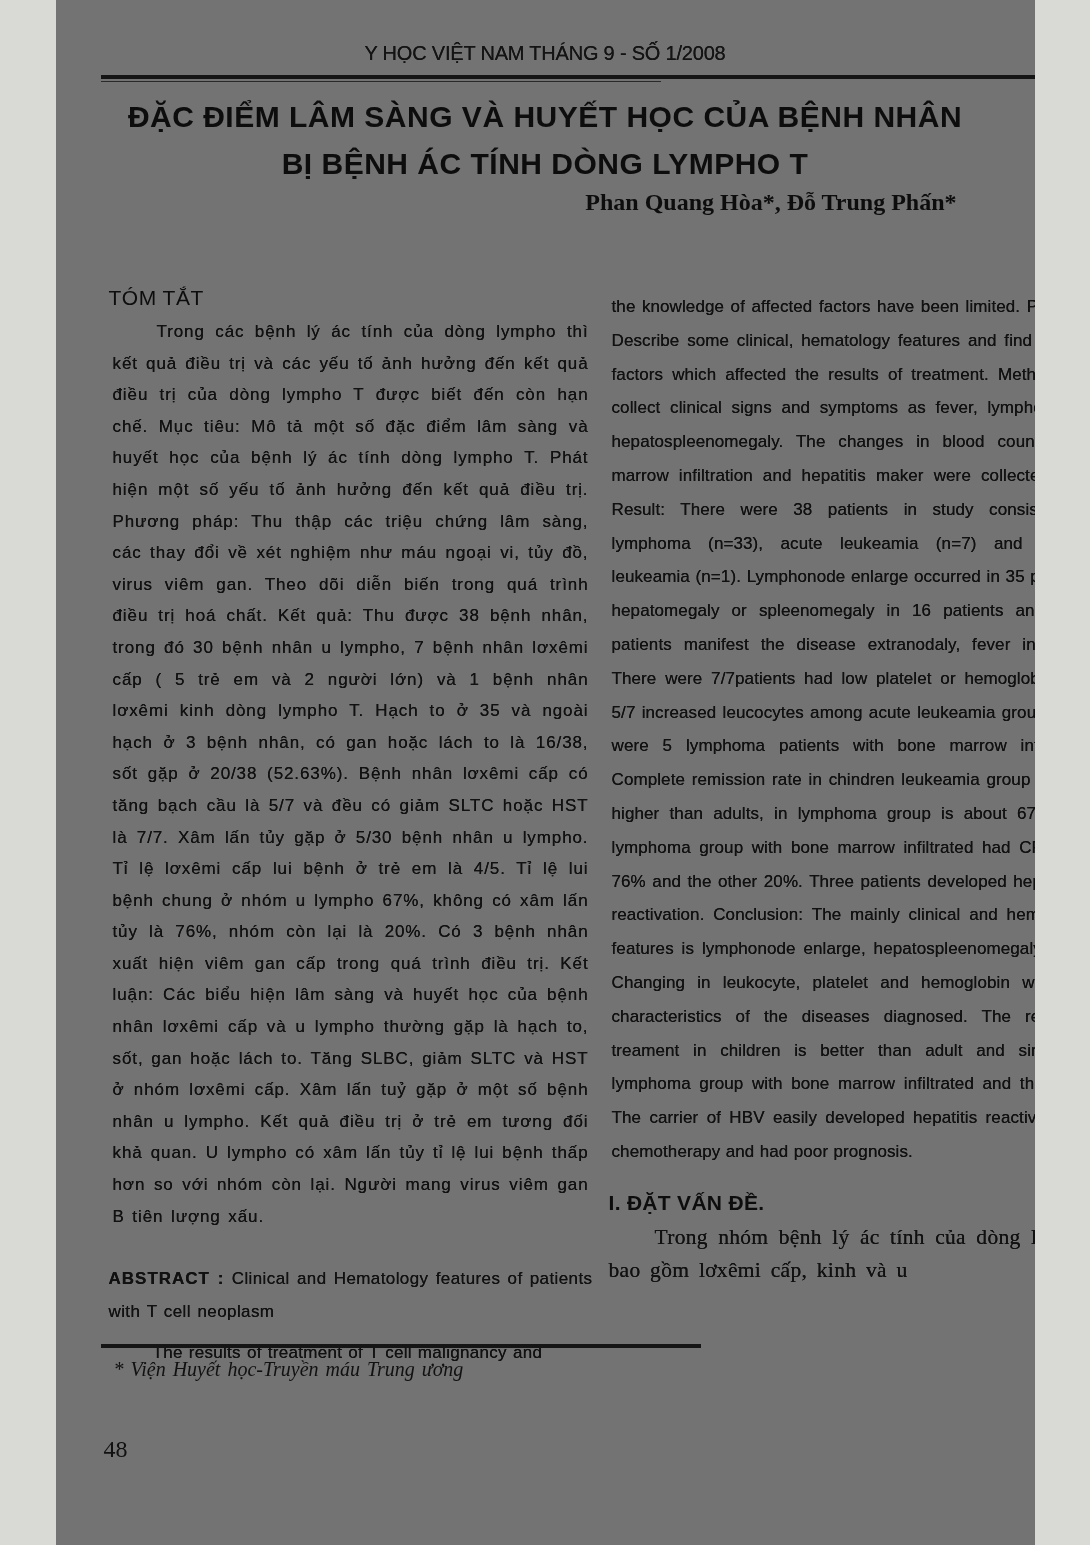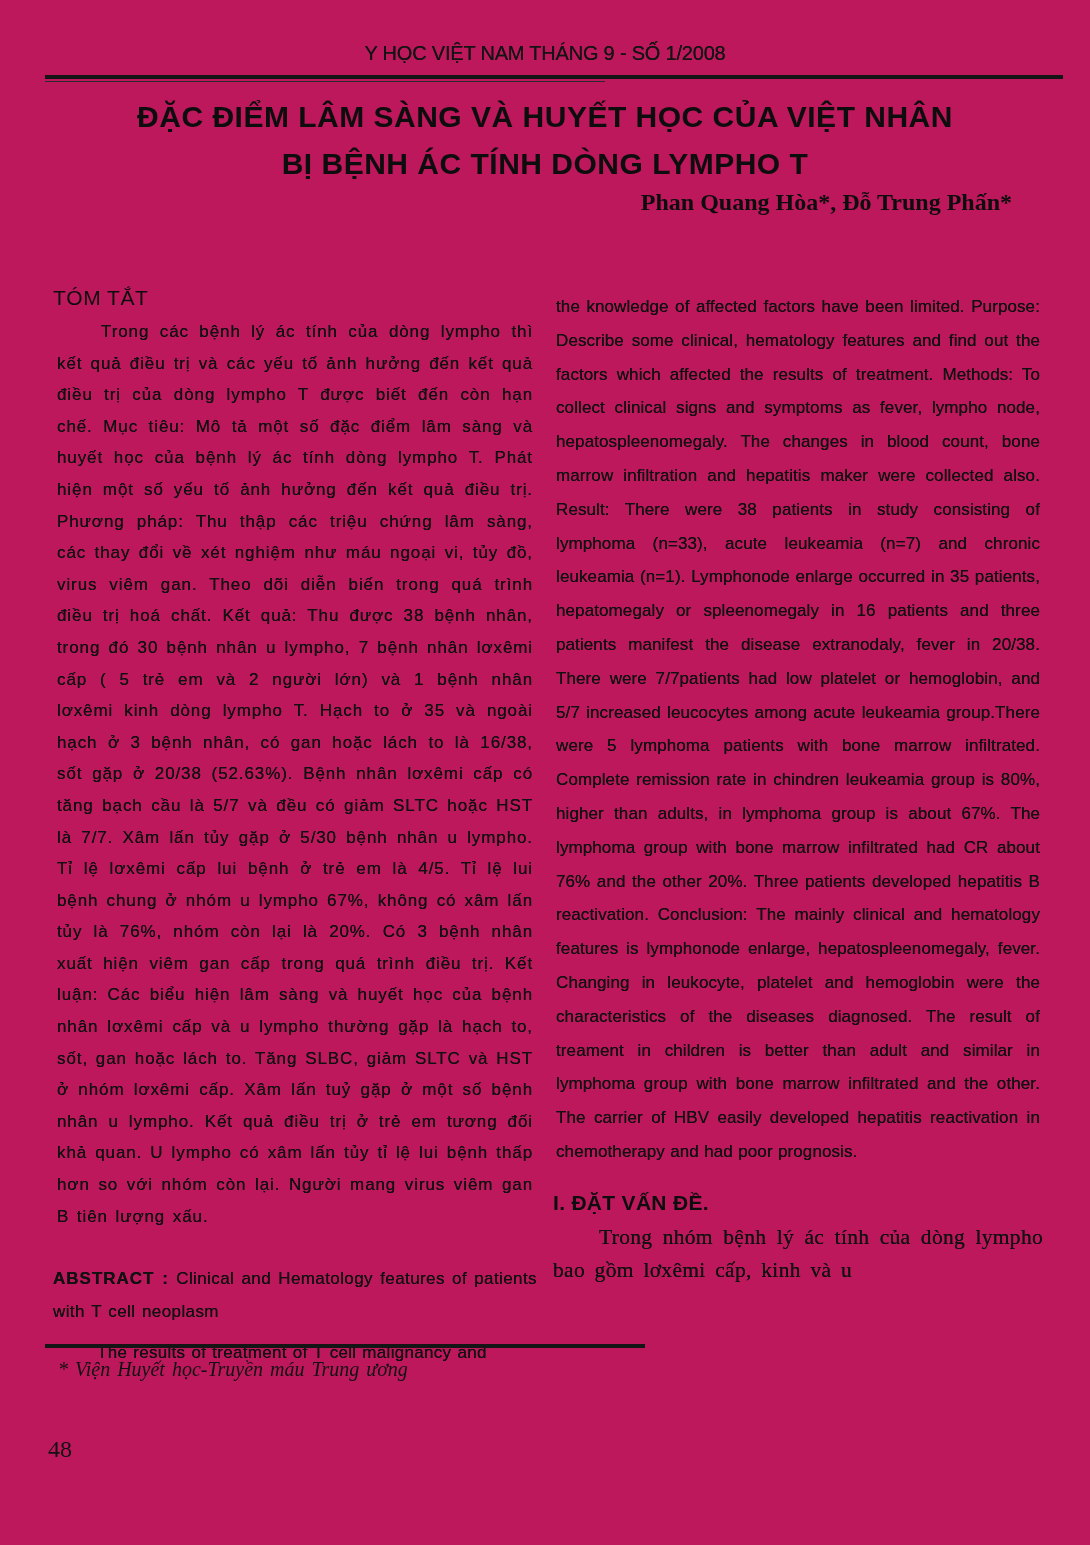--- a/index.html
+++ b/index.html
@@ -1,20 +1,20 @@
 <!DOCTYPE html>
 <html lang="vi"><head>
 <meta charset="utf-8">
 <style>
   html,body { margin:0; padding:0; background:#d9d9d6; }
   .page {
     position:relative;
-    width:1090px; height:1545px;
+    width:979px; height:1545px;
     margin:0 auto;
-    background:#be185d;
+    background:#737373;
     color:#111;
     font-family:"Liberation Sans", sans-serif;
     overflow:hidden;
   }
   
   .journal-header {
     position:absolute; top:42px; left:0; width:100%;
     text-align:center;
     font-size:20px; letter-spacing:-0.2px;
     color:#141414;
@@ -114,21 +114,21 @@
 </head>
 <body>
 
 <div class="page">
 
   <div class="journal-header">Y HỌC VIỆT NAM THÁNG 9 - SỐ 1/2008</div>
 
   <div class="header-rule"></div>
   <div class="header-rule-echo"></div>
 
-  <h1 class="article-title"><span>ĐẶC ĐIỂM LÂM SÀNG VÀ HUYẾT HỌC CỦA VIỆT NHÂN</span><br><span>BỊ BỆNH ÁC TÍNH DÒNG LYMPHO T</span></h1>
+  <h1 class="article-title"><span>ĐẶC ĐIỂM LÂM SÀNG VÀ HUYẾT HỌC CỦA BỆNH NHÂN</span><br><span>BỊ BỆNH ÁC TÍNH DÒNG LYMPHO T</span></h1>
 
   <div class="authors">Phan Quang Hòa*, Đỗ Trung Phấn*</div>
 
   <div class="columns">
 
     <div class="col col-left">
       <h2 class="tomtat-heading">TÓM TẮT</h2>
 
       <p class="vi-abstract">Trong các bệnh lý ác tính của dòng lympho thì kết quả điều trị và các yếu tố ảnh hưởng đến kết quả điều trị của dòng lympho T được biết đến còn hạn chế. Mục tiêu: Mô tả một số đặc điểm lâm sàng và huyết học của bệnh lý ác tính dòng lympho T. Phát hiện một số yếu tố ảnh hưởng đến kết quả điều trị. Phương pháp: Thu thập các triệu chứng lâm sàng, các thay đổi về xét nghiệm như máu ngoại vi, tủy đồ, virus viêm gan. Theo dõi diễn biến trong quá trình điều trị hoá chất. Kết quả: Thu được 38 bệnh nhân, trong đó 30 bệnh nhân u lympho, 7 bệnh nhân lơxêmi cấp ( 5 trẻ em và 2 người lớn) và 1 bệnh nhân lơxêmi kinh dòng lympho T. Hạch to ở 35 và ngoài hạch ở 3 bệnh nhân, có gan hoặc lách to là 16/38, sốt gặp ở 20/38 (52.63%). Bệnh nhân lơxêmi cấp có tăng bạch cầu là 5/7 và đều có giảm SLTC hoặc HST là 7/7. Xâm lấn tủy gặp ở 5/30 bệnh nhân u lympho. Tỉ lệ lơxêmi cấp lui bệnh ở trẻ em là 4/5. Tỉ lệ lui bệnh chung ở nhóm u lympho 67%, không có xâm lấn tủy là 76%, nhóm còn lại là 20%. Có 3 bệnh nhân xuất hiện viêm gan cấp trong quá trình điều trị. Kết luận: Các biểu hiện lâm sàng và huyết học của bệnh nhân lơxêmi cấp và u lympho thường gặp là hạch to, sốt, gan hoặc lách to. Tăng SLBC, giảm SLTC và HST ở nhóm lơxêmi cấp. Xâm lấn tuỷ gặp ở một số bệnh nhân u lympho. Kết quả điều trị ở trẻ em tương đối khả quan. U lympho có xâm lấn tủy tỉ lệ lui bệnh thấp hơn so với nhóm còn lại. Người mang virus viêm gan B tiên lượng xấu.</p>
 

